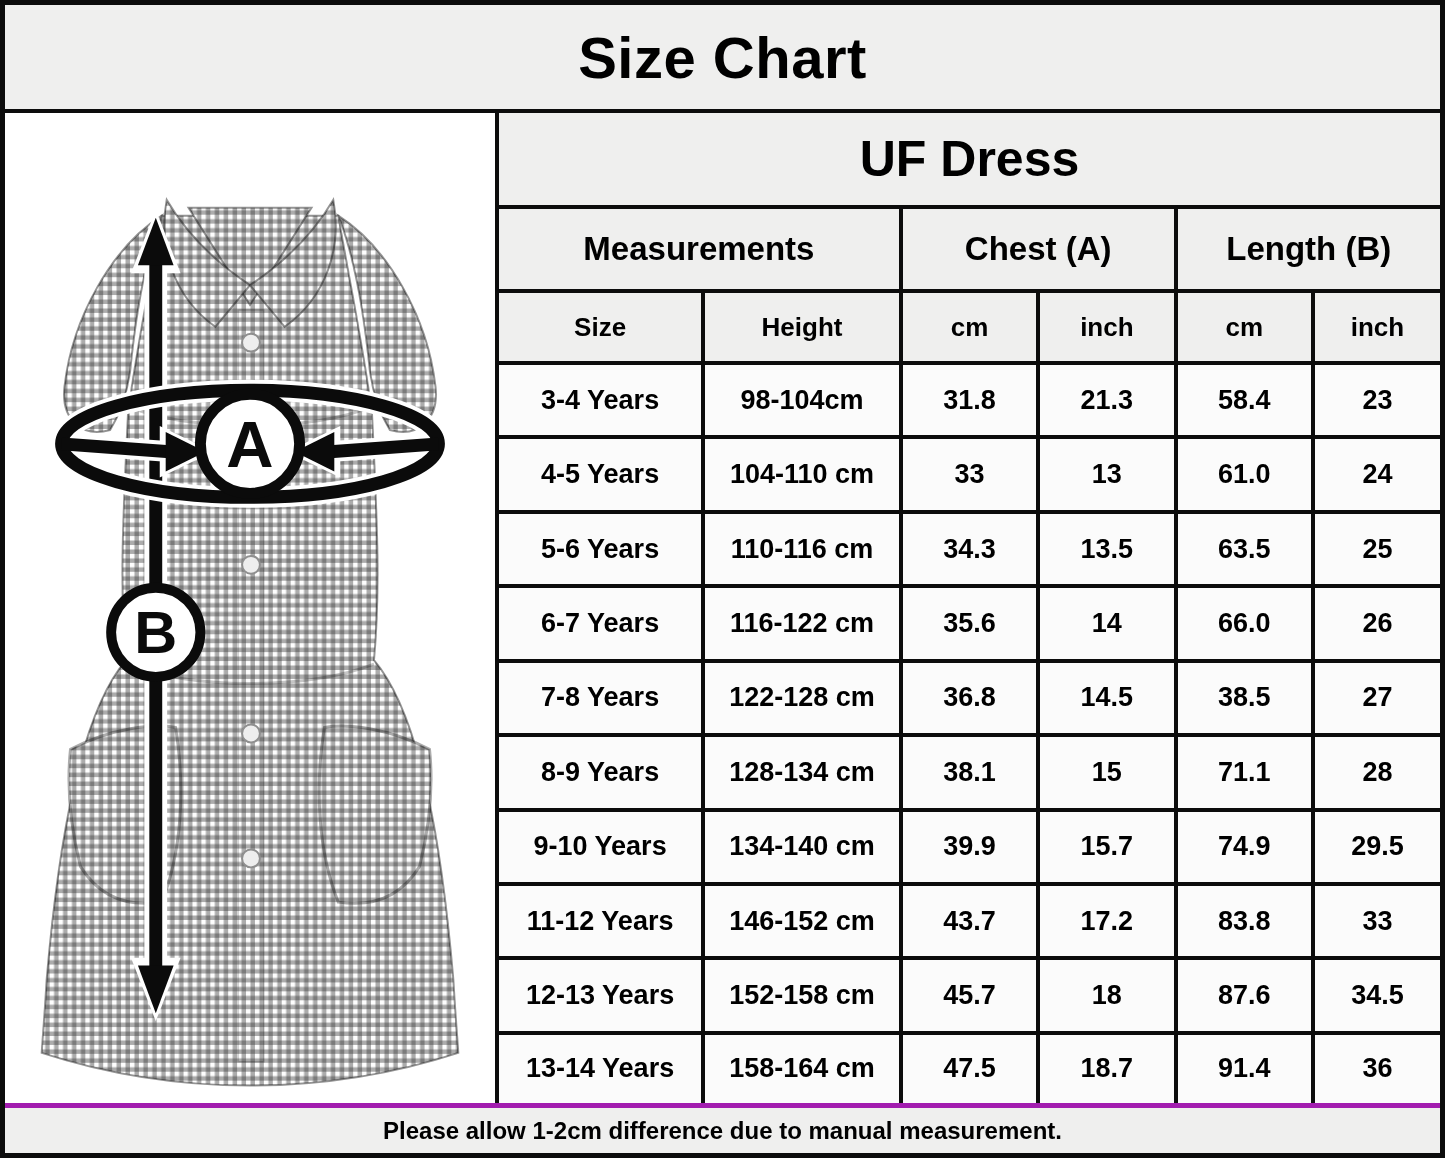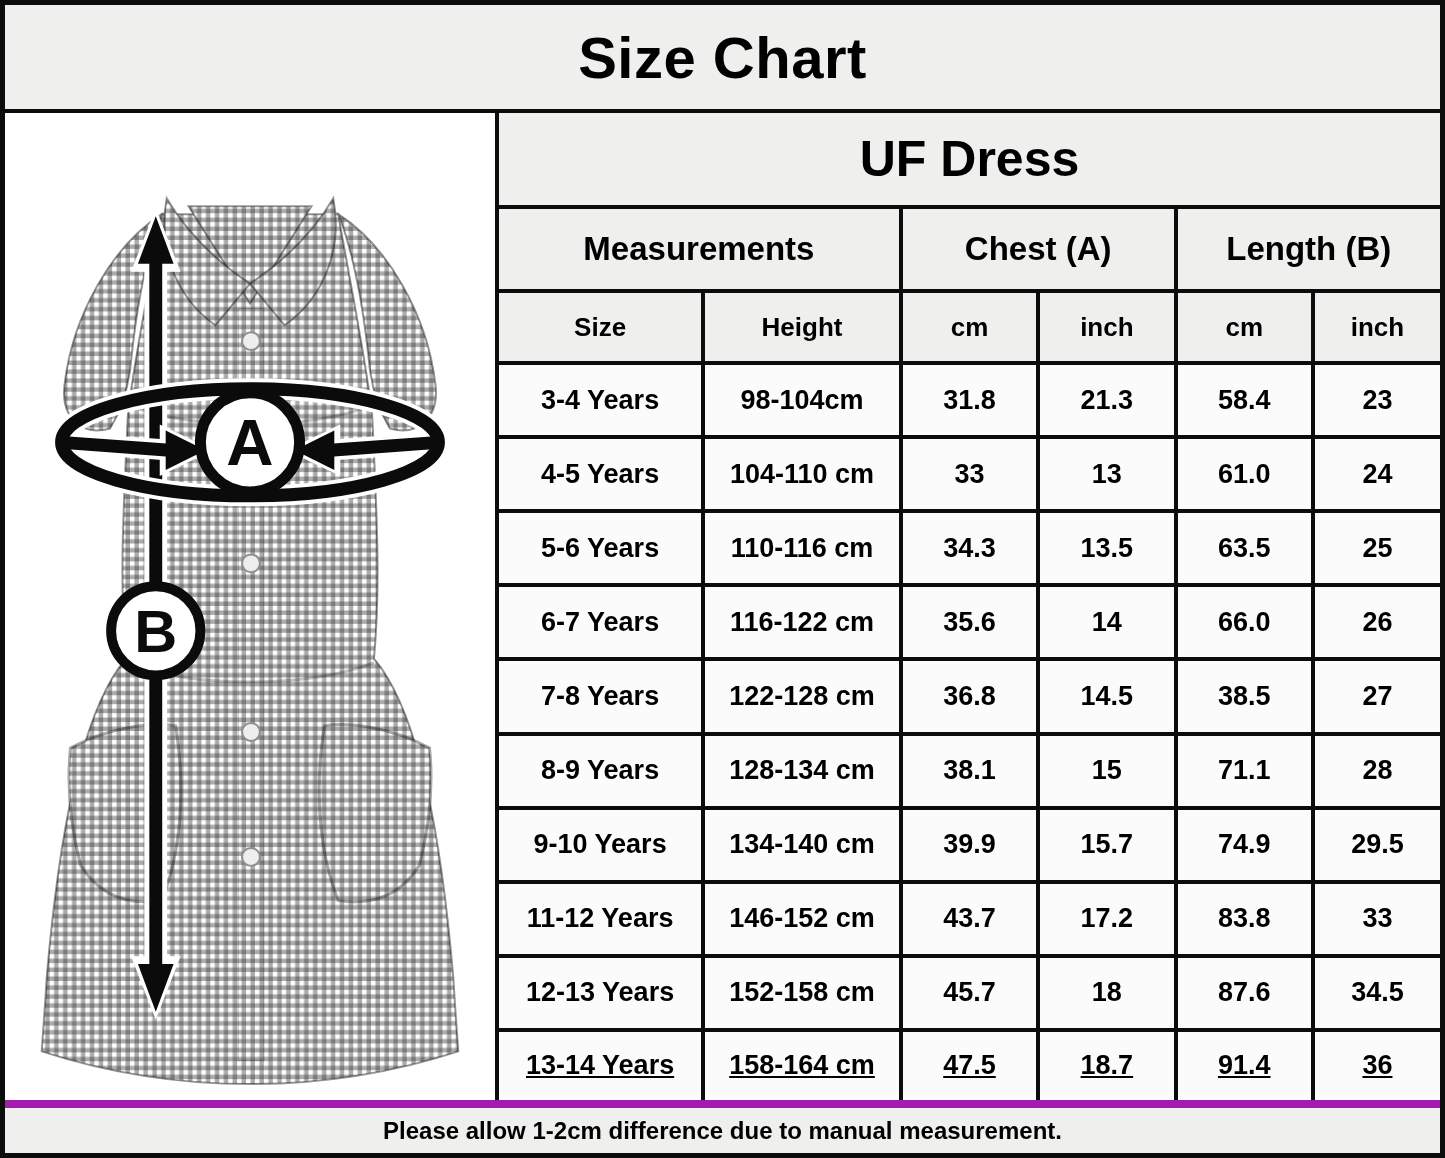--- a/index.html
+++ b/index.html
@@ -24,27 +24,27 @@
   table.size-table {
     width:100%; height:100%; border-collapse:collapse; table-layout:fixed;
   }
   .size-table th, .size-table td {
     border:4px solid #0c0c0c; text-align:center; vertical-align:middle;
     padding:0; overflow:hidden; font-weight:bold; color:#000;
   }
   .size-table th:first-child, .size-table td:first-child { border-left:none; }
   .size-table th:last-child,  .size-table td:last-child  { border-right:none; }
   .size-table thead tr:first-child th { border-top:none; }
-  .size-table tbody tr:last-child td { border-bottom:none;text-decoration:underline; }
+  .size-table tbody tr:last-child td { border-bottom:none; }
   .row-tbl-title th { height:92px; background:#efefee; font-size:50px; }
   .row-groups th    { height:80px; background:#efefee; font-size:33px; }
   .row-subhead th   { height:68px; background:#efefee; font-size:26px; }
   .size-table tbody td { background:#fbfbfb; font-size:27px; }
   .footer {
-    flex:0 0 45px; background:#efefee; border-top:8px solid #a21caf;
+    flex:0 0 45px; background:#efefee; border-top:5px solid #a21caf;
     display:flex; align-items:center; justify-content:center;
     font-size:24px; font-weight:bold;
   }
 </style>
 </head>
 <body>
 
 <div class="frame">
 
   <div class="title-bar">Size Chart</div>

